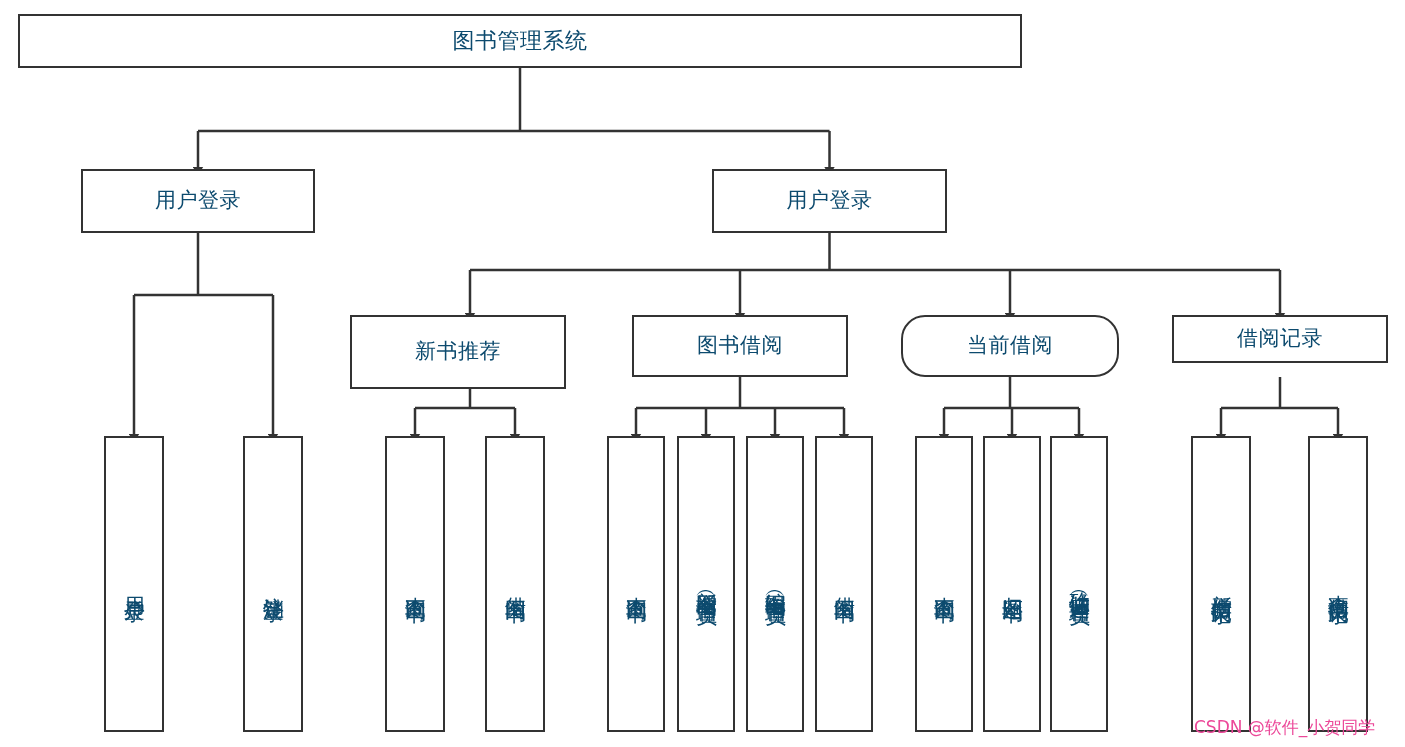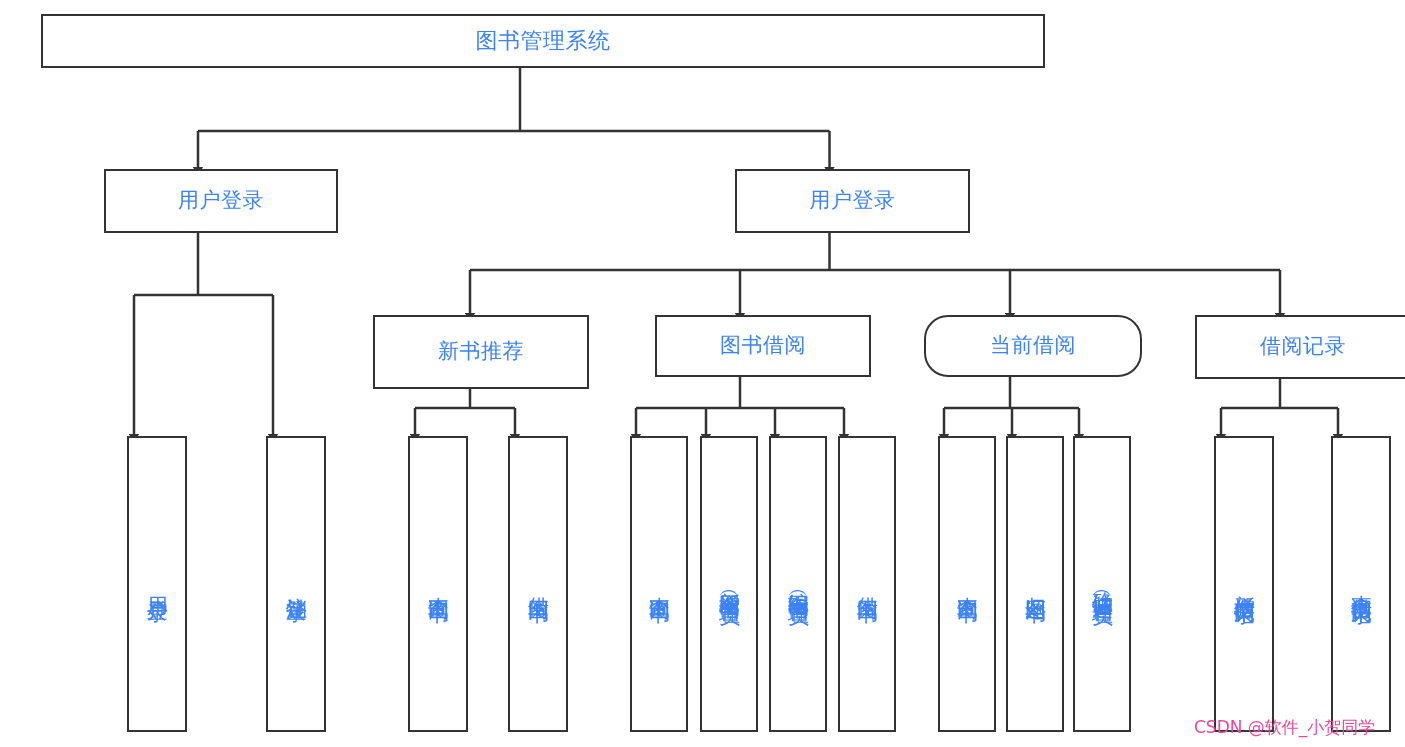--- a/index.html
+++ b/index.html
@@ -25,22 +25,21 @@
     height: 747px;
   }
   .node {
     position: absolute;
     box-sizing: border-box;
     background: #ffffff;
     border: 2px solid #333333;
     display: flex;
     align-items: center;
     justify-content: center;
-    color: #3b82f6;
-    margin-left: 23px;
+    color: #0c4a6e;
   }
   .node-label {
     display: block;
     text-align: center;
     line-height: 1.12;
     letter-spacing: 0.5px;
   }
   .node.horizontal .node-label {
     writing-mode: horizontal-tb;
     font-size: 21px;
@@ -124,21 +123,21 @@
       </div>
       <div class="node horizontal" style="left: 350px; top: 315px; width: 216px; height: 74px;">
         <span class="node-label">新书推荐</span>
       </div>
       <div class="node horizontal" style="left: 632px; top: 315px; width: 216px; height: 62px;">
         <span class="node-label">图书借阅</span>
       </div>
       <div class="node horizontal" style="left: 901px; top: 315px; width: 218px; height: 62px; border-radius: 24px;">
         <span class="node-label">当前借阅</span>
       </div>
-      <div class="node horizontal" style="left: 1172px; top: 315px; width: 216px; height: 64px;">
+      <div class="node horizontal" style="left: 1172px; top: 315px; width: 216px; height: 48px;">
         <span class="node-label">借阅记录</span>
       </div>
       <div class="node vertical" style="left: 104px; top: 436px; width: 60px; height: 296px;">
         <span class="node-label">用户登录</span>
       </div>
       <div class="node vertical" style="left: 243px; top: 436px; width: 60px; height: 296px;">
         <span class="node-label">注销登录</span>
       </div>
       <div class="node vertical" style="left: 385px; top: 436px; width: 60px; height: 296px;">
         <span class="node-label">查询图书</span>

